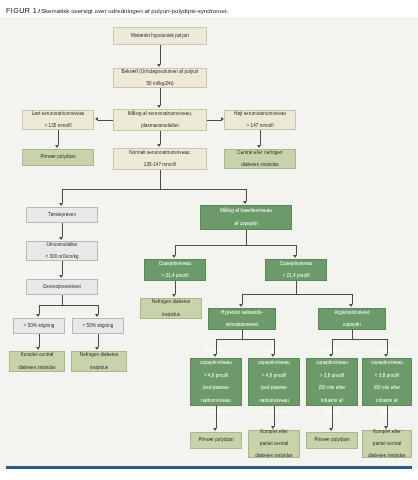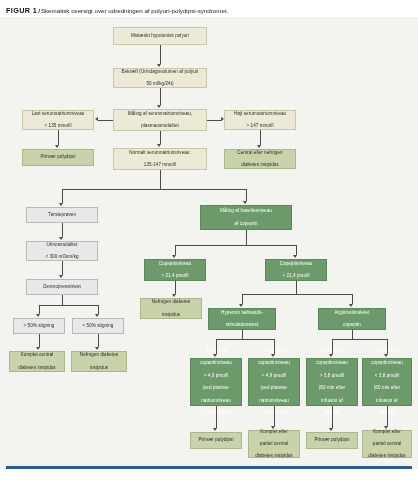--- a/index.html
+++ b/index.html
@@ -17,21 +17,21 @@
   #canvas{
     position:absolute;inset:0;
   }
   
   .title{
     position:absolute;left:6px;top:6px;width:406px;
     font-size:6.2px;line-height:9px;color:#1a1a1a;
     white-space:nowrap;
   }
   .title .fig{
-    font-weight:bold;font-size:7.2px;letter-spacing:.4px;color:#0d0d0d;
+    font-weight:normal;font-size:7.2px;letter-spacing:.4px;color:#0d0d0d;
   }
   .title .slash{
     font-weight:bold;color:#0d0d0d;margin:0 1px;
   }
   .title .sub{font-size:6.2px;color:#1a1a1a;}
   
   .topband{position:absolute;left:0;top:0;width:418px;height:17px;background:#ffffff;}
   .botband{position:absolute;left:0;top:469px;width:418px;height:11px;background:#ffffff;}
   .botrule{position:absolute;left:6px;top:466px;width:406px;height:2.5px;background:#2e5c8a;}
   

